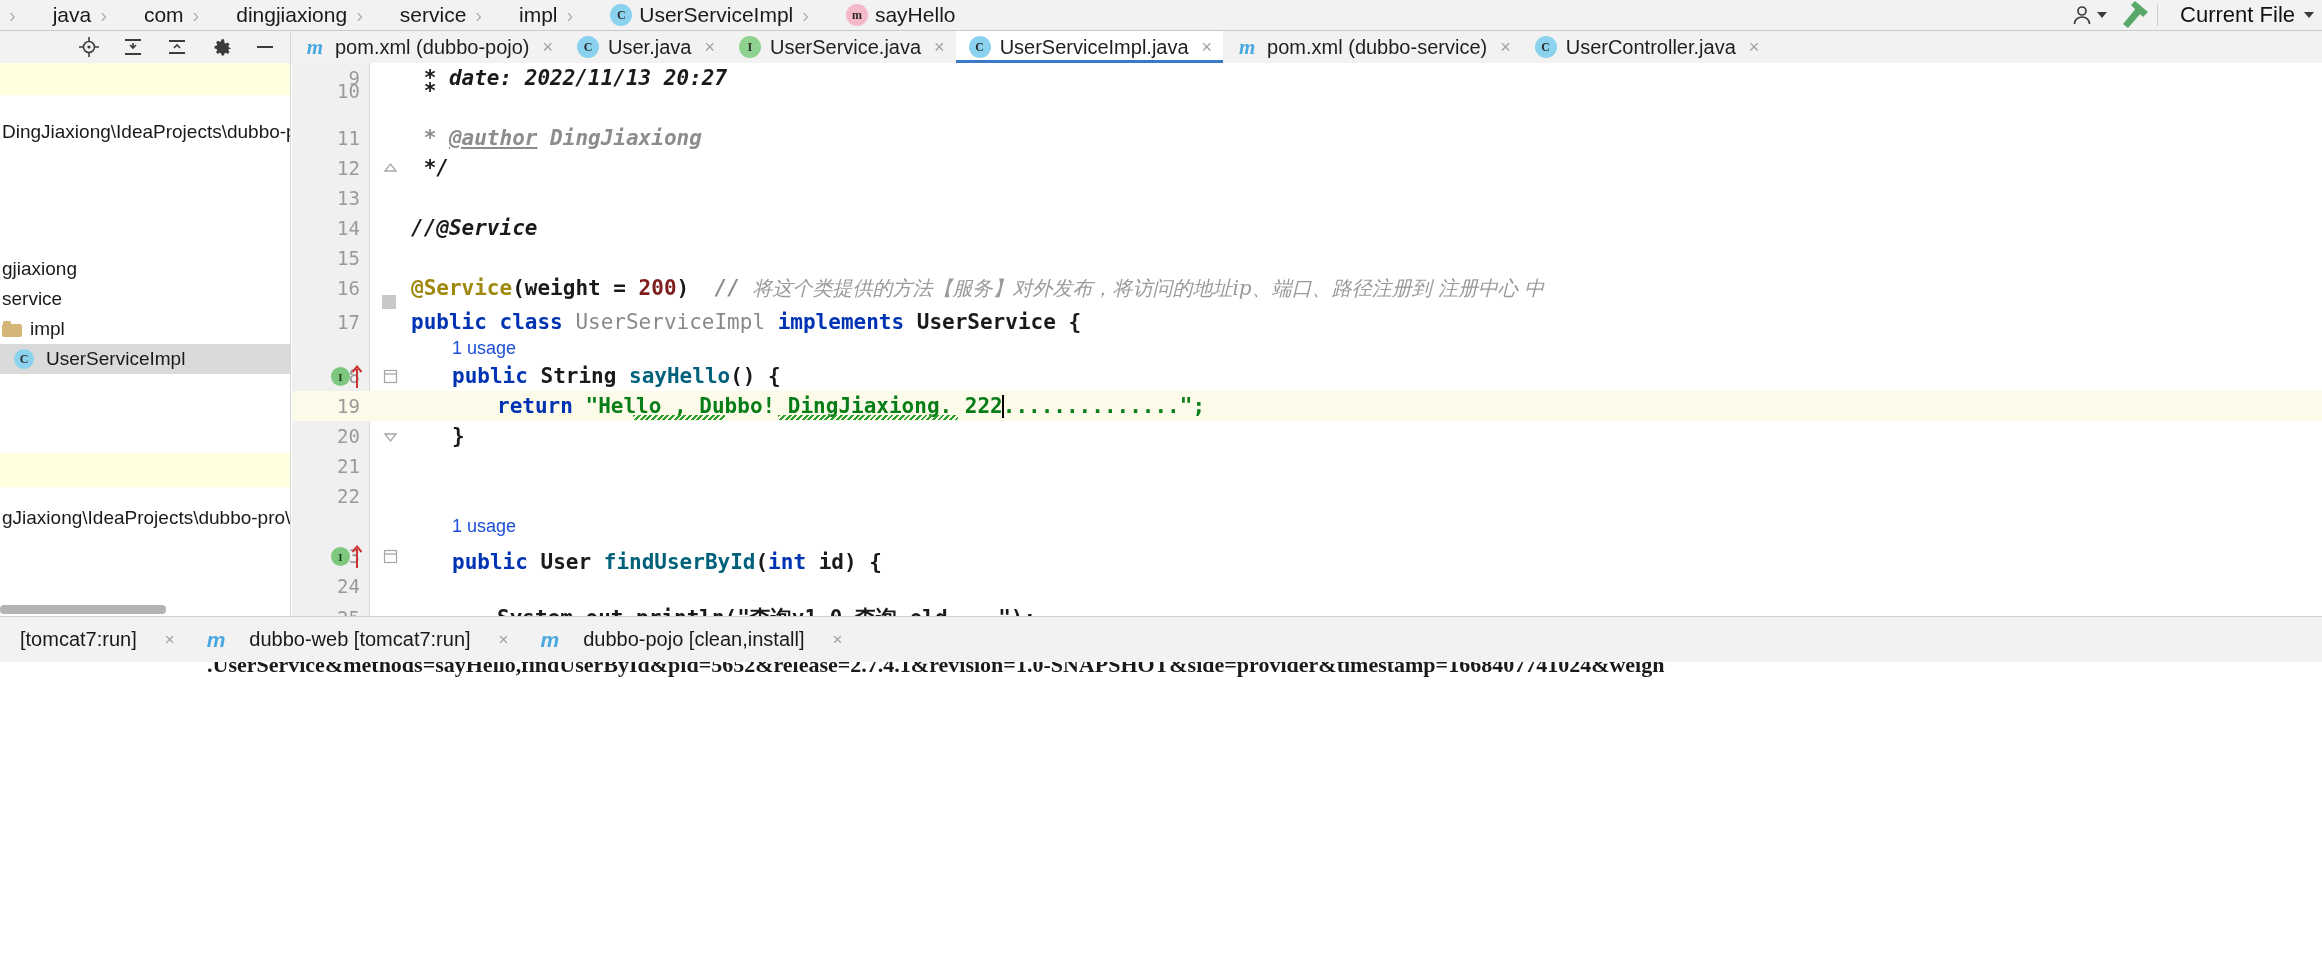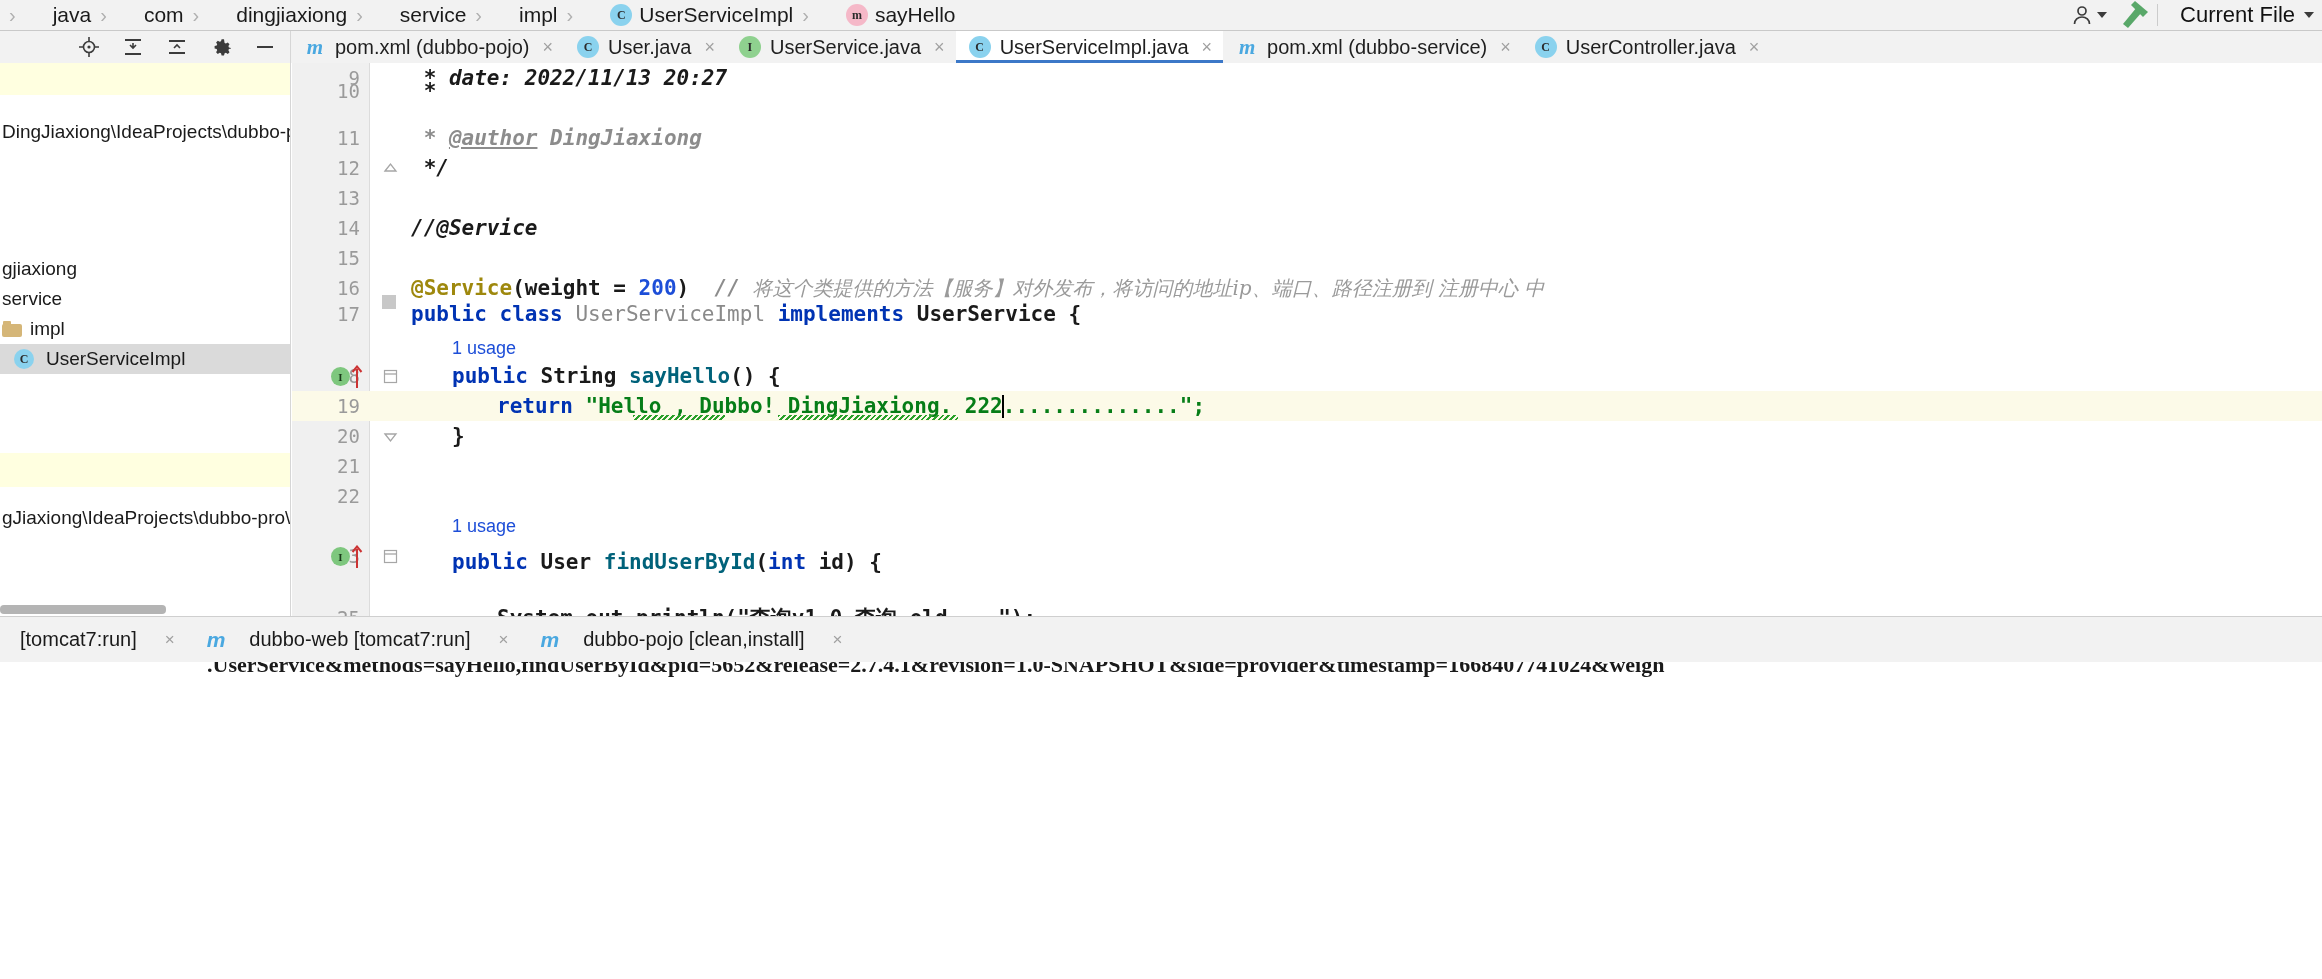--- a/index.html
+++ b/index.html
@@ -167,21 +167,21 @@
   }
   .ln .hint {
     position: absolute; left: 119px;
     font-family: "Liberation Sans", sans-serif;
     font-size: 18px; color: #1d4ed8;
   }
   .kw  { color: #0033b3; font-weight: bold; }
   .cls2{ color: #1a1a1a; font-weight: bold; }
   .typ { color: #8a8a8a; }
   .mth2{ color: #00627a; font-weight: bold; }
-  .num2{ color: #1d4ed8; font-weight: bold; }
+  .num2{ color: #7f1d1d; font-weight: bold; }
   .str { color: #067d17; font-weight: bold; }
   .cmtb{ color: #8c8c8c; font-style: italic; font-weight: bold; }
   .anno{ color: #9e880d; font-weight: bold; }
   .doc { color: #8c8c8c; font-style: italic; font-weight: bold; }
   .doctag { color: #8c8c8c; font-style: italic; font-weight: bold; text-decoration: underline; }
   .cncmt { color: #9a9a9a; font-family: "DejaVu Serif", serif; font-style: italic; font-size: 20px; }
 
   .fold {
     position: absolute; left: 90px; width: 17px; height: 17px;
     border: 1px solid #a6a6a6; background: #fafafa;
@@ -436,21 +436,21 @@
     <span class="num">15</span>
     <span class="src"></span>
   </div>
 
   <div class="ln" style="top:210px;">
     <span class="num">16</span>
     <span class="fold" style="top:22px;width:14px;height:14px;background:#c8c8c8;border:none;left:90px;"></span>
     <span class="src"><span class="anno">@Service</span><span class="cls2">(</span><span class="cls2">weight = </span><span class="num2">200</span><span class="cls2">)</span><span class="cmtb">  </span><span class="cmtb">//</span><span> </span><span class="cncmt">将这个类提供的方法【服务】对外发布，将访问的地址ip、端口、路径注册到 注册中心 中</span></span>
   </div>
 
-  <div class="ln" style="top:236px;">
+  <div class="ln" style="top:244px;">
     <span class="num">17</span>
     <span class="src"><span class="kw">public class </span><span class="typ">UserServiceImpl </span><span class="kw">implements </span><span class="cls2">UserService {</span></span>
   </div>
 
   <div class="ln" style="top:270px;">
     <span class="hint" style="left:160px;">1 usage</span>
   </div>
 
   <div class="ln" style="top:298px;">
     <span class="num">18</span>
@@ -512,20 +512,24 @@
     </span>
     <span class="fold tri" style="top:7px;">
       <svg width="15" height="15" viewBox="0 0 15 15">
           <path d="M2 5 H13" stroke="#a6a6a6" stroke-width="1.3"></path>
           <rect x="1.5" y="1.5" width="12" height="12" fill="none" stroke="#a6a6a6" stroke-width="1.2"></rect>
         </svg>
     </span>
     <span class="src" style="left:160px;margin-top:11px;"><span class="kw">public </span><span class="cls2">User </span><span class="mth2">findUserById</span><span class="cls2">(</span><span class="kw">int </span><span class="cls2">id) {</span></span>
   </div>
 
+  <div class="ln" style="top:508px;">
+    <span class="num">24</span>
+    <span class="src"></span>
+  </div>
 
   <div class="ln" style="top:540px;">
     <span class="num">25</span>
     <span class="src cls2" style="left:205px;">System.out.println("查询v1.0 查询 old ...");</span>
   </div>
 </div>
 
 <div class="runbar">
   <div class="runtab">
     <span>[tomcat7:run]</span>

